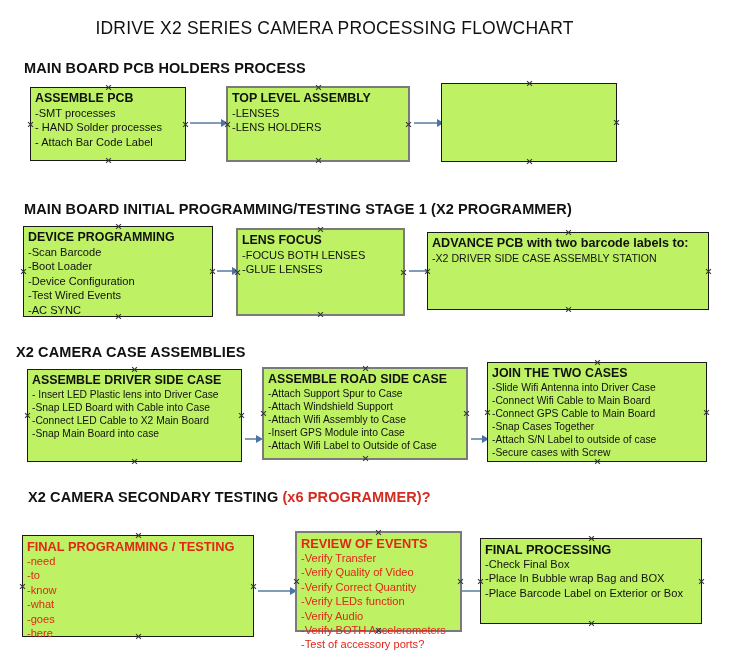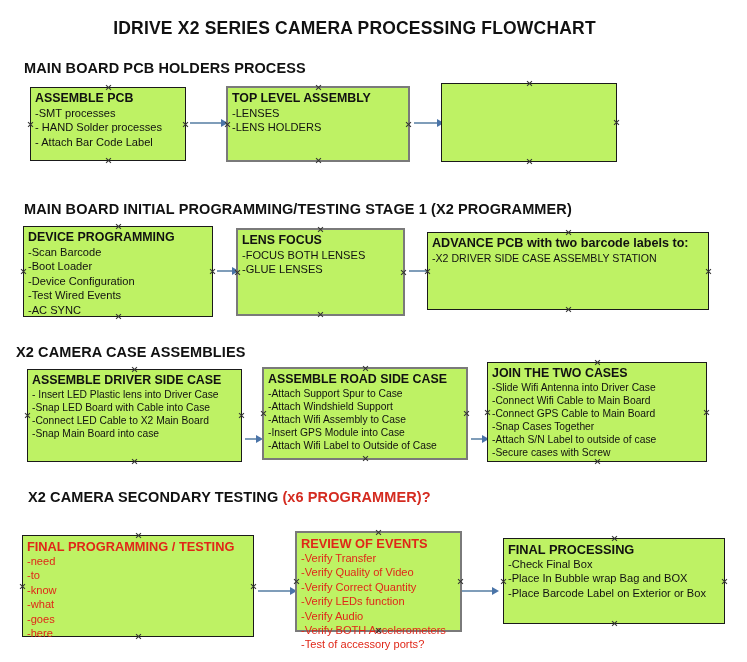--- a/index.html
+++ b/index.html
@@ -22,25 +22,24 @@
   }
 
   
   .doc-title {
     position: absolute;
     left: 0;
     top: 18px;
     width: 669px;
     text-align: center;
     font-size: 17.5px;
-    font-weight: bold;
+    font-weight: normal;
     letter-spacing: 0.2px;
     color: #111111;
     white-space: nowrap;
-    padding-left: 20px;
   }
 
   
   .section-head {
     position: absolute;
     font-size: 14.5px;
     font-weight: bold;
     color: #111111;
     white-space: nowrap;
     letter-spacing: 0.1px;
@@ -340,21 +339,21 @@
     <span class="handle h-bottom"></span>
     <span class="handle h-left"></span>
     <span class="handle h-right"></span>
   </div>
 
   <div class="arrow" style="left:462px; top:586px; width:37px;">
     <span class="shaft"></span>
       <span class="head"></span>
   </div>
 
-  <div class="fbox border-dark" style="left:503px; top:538px; width:222px; height:86px;">
+  <div class="fbox border-dark" style="left:480px; top:538px; width:222px; height:86px;">
     <div class="inner">
       <div class="bx-title" style="font-size:12.8px;">FINAL PROCESSING</div>
       <div class="bx-line"> -Check Final Box</div>
       <div class="bx-line">-Place In Bubble wrap Bag and BOX</div>
       <div class="bx-line">-Place Barcode Label on Exterior or Box</div>
     </div>
     <span class="handle h-top"></span>
     <span class="handle h-bottom"></span>
     <span class="handle h-left"></span>
     <span class="handle h-right"></span>

